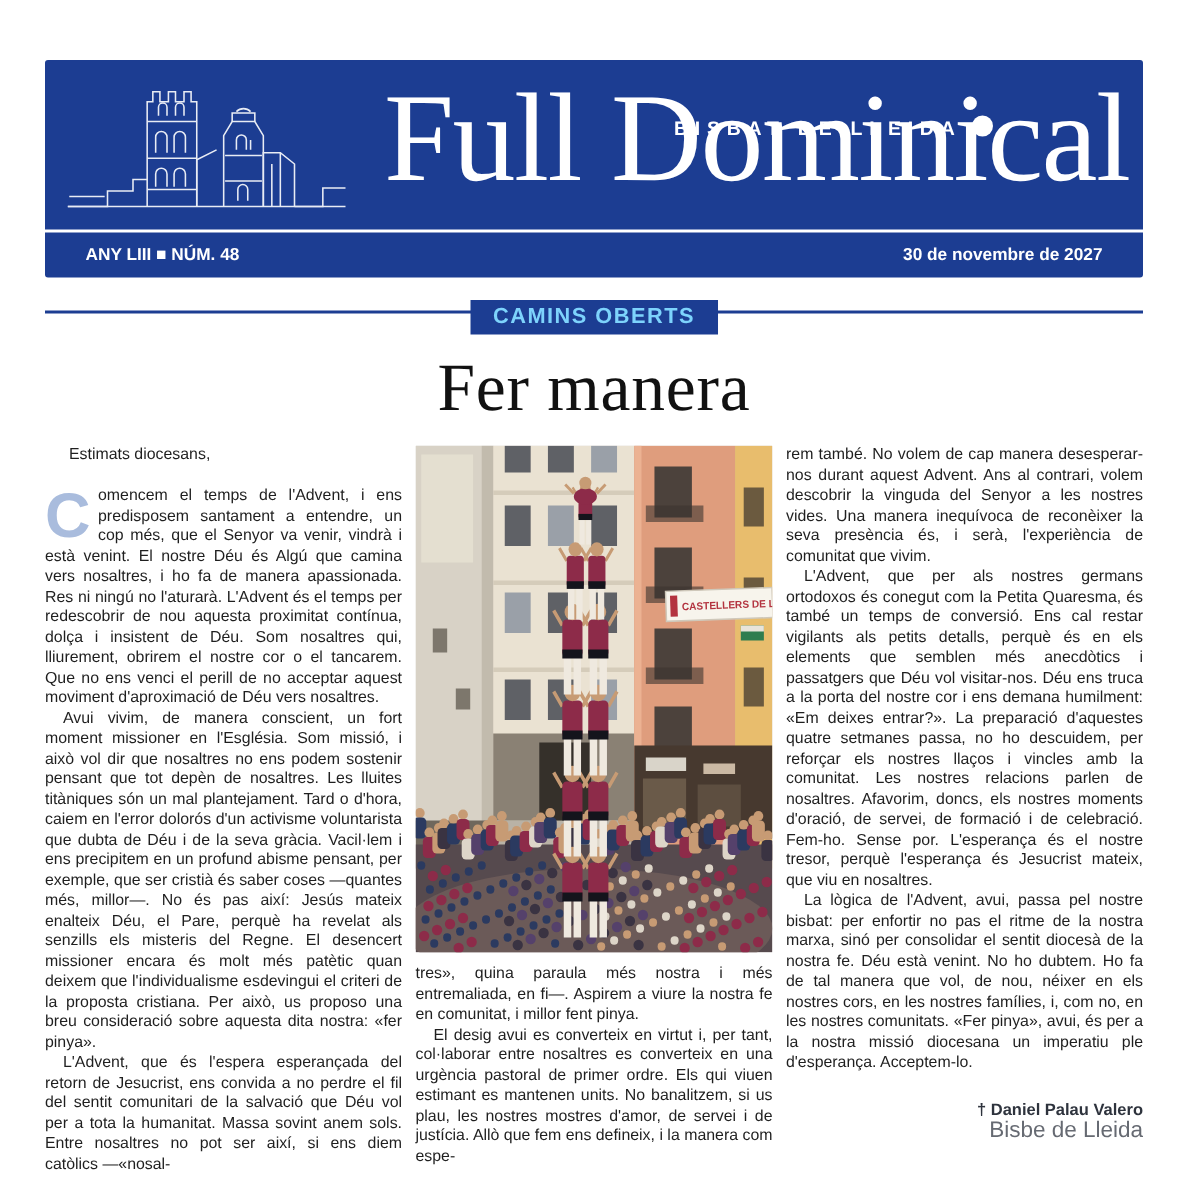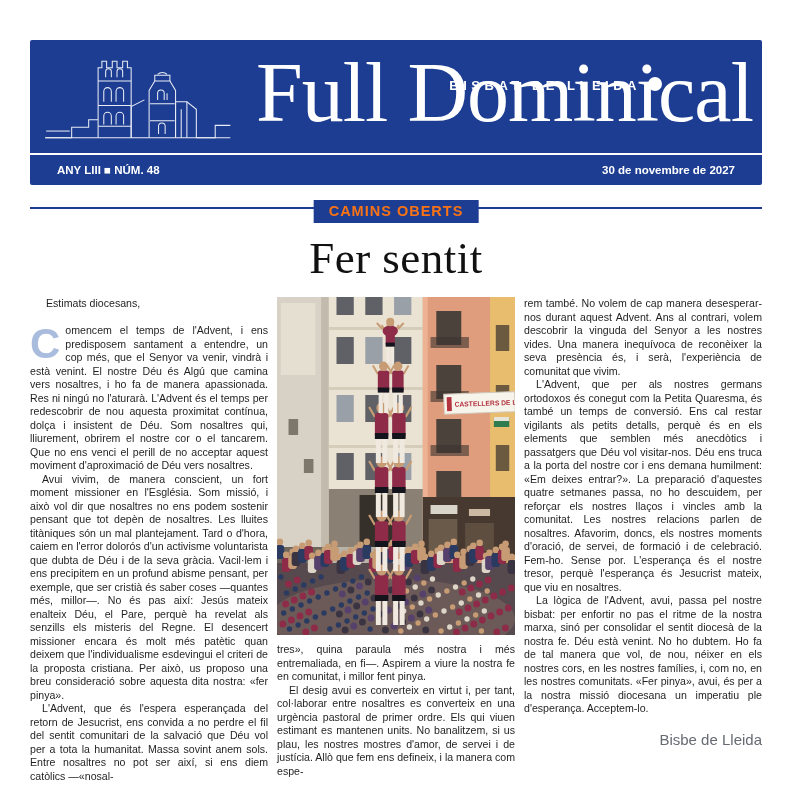--- a/index.html
+++ b/index.html
@@ -22,21 +22,21 @@
     position:absolute; right:9px; top:13px; color:#ffffff;
     font-family:"Liberation Serif", serif; font-size:84px; line-height:0.95;
     letter-spacing:-1px; white-space:nowrap; font-weight:normal;
   }
   .masthead-info { height:30px; display:flex; align-items:center; justify-content:space-between; padding:0 27px; color:#ffffff; font-size:11.5px; font-weight:bold; }
 
   
   .section-rule { position:relative; margin-top:22px; border-top:2.5px solid #1c3d92; height:0; }
   .section-badge {
     position:absolute; left:50%; top:-9px; transform:translateX(-50%);
-    background:#1c3d92; color:#f97316; font-weight:bold; font-size:14.5px;
+    background:#1c3d92; color:#7dd3fc; font-weight:bold; font-size:14.5px;
     letter-spacing:1px; padding:3px 15px 4px 15px; white-space:nowrap;
   }
 
   
   .article-title {
     margin:27px 0 16px 0; text-align:center; font-family:"Liberation Serif", serif;
     font-weight:normal; font-size:45px; line-height:1; color:#111111; letter-spacing:0.5px;
   }
 
   
@@ -94,21 +94,21 @@
     <div class="masthead-info">
       <span>ANY LIII ■ NÚM. 48</span>
       <span>30 de novembre de 2027</span>
     </div>
   </header>
 
   <div class="section-rule">
     <span class="section-badge">CAMINS OBERTS</span>
   </div>
 
-  <h1 class="article-title">Fer sentit</h1>
+  <h1 class="article-title">Fer manera</h1>
 
   <div class="columns">
 
     <div class="col">
       <p class="salutation">Estimats diocesans,</p>
       <p class="noindent"><span class="dropcap">C</span><span>omencem el temps de l'Advent, i ens predisposem santament a entendre, un cop més, que el Senyor va venir, vindrà i està venint. El nostre Déu és Algú que camina vers nosaltres, i ho fa de manera apassionada. Res ni ningú no l'aturarà. L'Advent és el temps per redescobrir de nou aquesta proximitat contínua, dolça i insistent de Déu. Som nosaltres qui, lliurement, obrirem el nostre cor o el tancarem. Que no ens venci el perill de no acceptar aquest moviment d'aproximació de Déu vers nosaltres.</span></p>
       <p>Avui vivim, de manera conscient, un fort moment missioner en l'Església. Som missió, i això vol dir que nosaltres no ens podem sostenir pensant que tot depèn de nosaltres. Les lluites titàniques són un mal plantejament. Tard o d'hora, caiem en l'error dolorós d'un activisme voluntarista que dubta de Déu i de la seva gràcia. Vacil·lem i ens precipitem en un profund abisme pensant, per exemple, que ser cristià és saber coses —quantes més, millor—. No és pas així: Jesús mateix enalteix Déu, el Pare, perquè ha revelat als senzills els misteris del Regne. El desencert missioner encara és molt més patètic quan deixem que l'individualisme esdevingui el criteri de la proposta cristiana. Per això, us proposo una breu consideració sobre aquesta dita nostra: «fer pinya».</p>
       <p>L'Advent, que és l'espera esperançada del retorn de Jesucrist, ens convida a no perdre el fil del sentit comunitari de la salvació que Déu vol per a tota la humanitat. Massa sovint anem sols. Entre nosaltres no pot ser així, si ens diem catòlics —«nosal-</p>
     </div>
 
@@ -386,18 +386,19 @@
       </div>
       <p class="noindent">tres», quina paraula més nostra i més entremaliada, en fi—. Aspirem a viure la nostra fe en comunitat, i millor fent pinya.</p>
       <p>El desig avui es converteix en virtut i, per tant, col·laborar entre nosaltres es converteix en una urgència pastoral de primer ordre. Els qui viuen estimant es mantenen units. No banalitzem, si us plau, les nostres mostres d'amor, de servei i de justícia. Allò que fem ens defineix, i la manera com espe-</p>
     </div>
 
     <div class="col">
       <p class="noindent">rem també. No volem de cap manera desesperar-nos durant aquest Advent. Ans al contrari, volem descobrir la vinguda del Senyor a les nostres vides. Una manera inequívoca de reconèixer la seva presència és, i serà, l'experiència de comunitat que vivim.</p>
       <p>L'Advent, que per als nostres germans ortodoxos és conegut com la Petita Quaresma, és també un temps de conversió. Ens cal restar vigilants als petits detalls, perquè és en els elements que semblen més anecdòtics i passatgers que Déu vol visitar-nos. Déu ens truca a la porta del nostre cor i ens demana humilment: «Em deixes entrar?». La preparació d'aquestes quatre setmanes passa, no ho descuidem, per reforçar els nostres llaços i vincles amb la comunitat. Les nostres relacions parlen de nosaltres. Afavorim, doncs, els nostres moments d'oració, de servei, de formació i de celebració. Fem-ho. Sense por. L'esperança és el nostre tresor, perquè l'esperança és Jesucrist mateix, que viu en nosaltres.</p>
       <p>La lògica de l'Advent, avui, passa pel nostre bisbat: per enfortir no pas el ritme de la nostra marxa, sinó per consolidar el sentit diocesà de la nostra fe. Déu està venint. No ho dubtem. Ho fa de tal manera que vol, de nou, néixer en els nostres cors, en les nostres famílies, i, com no, en les nostres comunitats. «Fer pinya», avui, és per a la nostra missió diocesana un imperatiu ple d'esperança. Acceptem-lo.</p>
       <div class="signature">
+        <div class="sig-name">† Daniel Palau Valero</div>
         <div class="sig-role">Bisbe de Lleida</div>
       </div>
     </div>
 
   </div>
 </div>
 
 </body></html>

